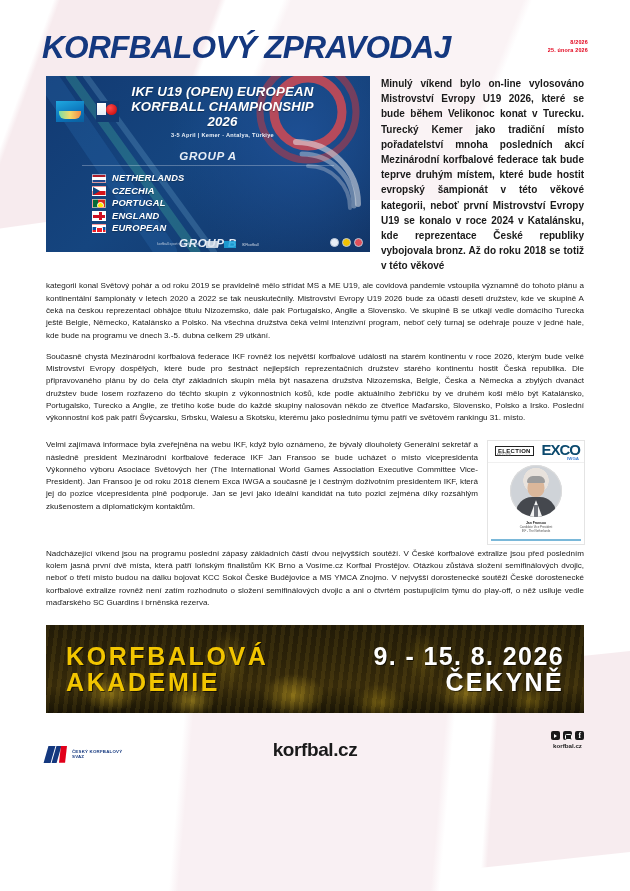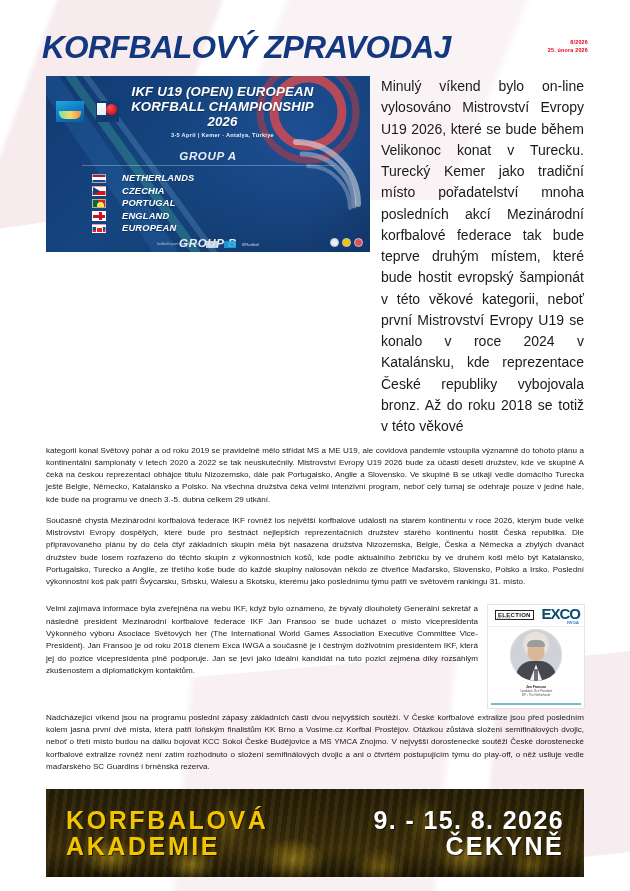--- a/index.html
+++ b/index.html
@@ -156,21 +156,21 @@
     font-size: 11.6px;
     text-align: center;
     letter-spacing: .6px;
     border-bottom: 1px solid rgba(255,255,255,.28);
     padding-bottom: 3px;
     margin-bottom: 7px;
     width: 90%;
     margin-left: auto; margin-right: auto;
   }
   .team {
-    display: flex; align-items: center; gap: 16px;
+    display: flex; align-items: center; gap: 6px;
     margin: 0 0 2.5px 24px;
   }
   .grp.b .team { margin-left: 18px; }
   .flag {
     width: 14px; height: 9.5px; flex: 0 0 14px;
     border: .5px solid rgba(255,255,255,.55);
     position: relative; overflow: hidden;
   }
   .team-name {
     color: #fff; font-weight: 700; font-style: italic;
@@ -206,25 +206,26 @@
   .pf-chip { width:12px; height:7px; background:#dfe6ef; }
   .pf-chip2 { width:12px; height:7px; background:#1fa8e0; }
   .pf-social { color:#e2e8f0; font-size:3.6px; }
   .poster-badges { position:absolute; right:7px; bottom:5px; display:flex; gap:3px; }
   .badge-circ { width:9px; height:9px; border-radius:50%; background:#e8eef6; border:1px solid #bcc9da; }
   .badge-circ.y { background:#f2c200; }
   .badge-circ.r { background:#e0505a; }
 
   .intro-col {
     flex: 1;
-    font-size: 14px;
+    font-size: 10px;
     line-height: 1.52;
     color: #1a1a1a;
     text-align: justify;
     hyphens: auto;
+    font-weight: bold;
   }
 
   
   .body-wrap { padding: 0 46px; }
   p.para {
     font-size: 8.05px;
     line-height: 1.525;
     color: #1a1a1a;
     text-align: justify;
     margin-top: 9px;

